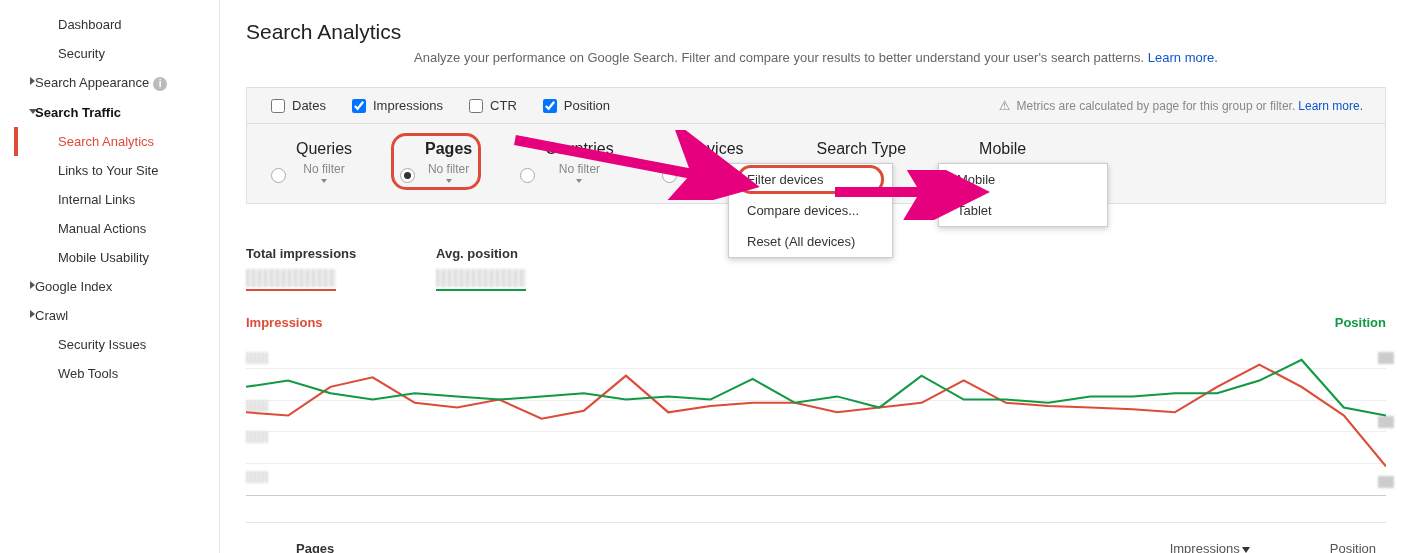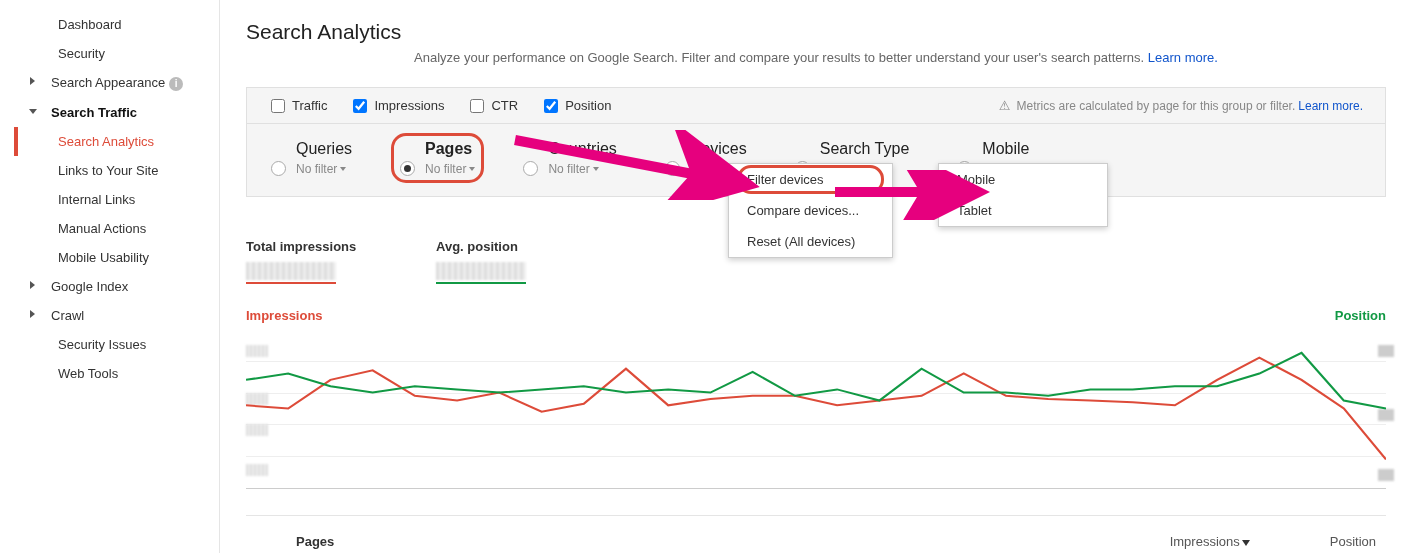--- a/index.html
+++ b/index.html
@@ -5,21 +5,21 @@
 * { box-sizing: border-box; margin: 0; padding: 0; }
 body { font-family: Arial, Helvetica, sans-serif; font-size: 13px; color: #333; background: #fff; width: 1428px; height: 553px; overflow: hidden; }
 
 .layout { display: flex; height: 100%; }
 
 
 .sidebar { width: 220px; padding: 10px 0; border-right: 1px solid #e5e5e5; }
 .sidebar ul { list-style: none; }
 .sidebar li { padding: 7px 0 7px 45px; color: #333; font-size: 13px; position: relative; cursor: pointer; }
 .sidebar li.sub { padding-left: 58px; color: #333; }
-.sidebar li.top { padding-left: 51px; color: #333; }
+.sidebar li.top { padding-left: 35px; color: #333; }
 .sidebar li.active { color: #dd4b39; }
 .sidebar li.active-marker::before { content: ""; position: absolute; left: 14px; top: 0; bottom: 0; width: 4px; background: #dd4b39; }
 .sidebar li.bold { font-weight: bold; color: #111; }
 .sidebar li .arrow { position: absolute; left: 30px; top: 9px; width: 0; height: 0; border-top: 4px solid transparent; border-bottom: 4px solid transparent; border-left: 5px solid #555; }
 .sidebar li .arrow.down { border-left: 4px solid transparent; border-right: 4px solid transparent; border-top: 5px solid #555; border-bottom: none; top: 11px; left: 29px; }
 .info-icon { display: inline-block; width: 14px; height: 14px; border-radius: 50%; background: #bbb; color: #fff; text-align: center; line-height: 14px; font-size: 10px; font-weight: bold; margin-left: 4px; }
 
 
 .main { flex: 1; padding: 20px 42px 0 26px; position: relative; }
 .page-title { font-size: 21px; font-weight: normal; color: #222; margin-bottom: 6px; }
@@ -34,21 +34,21 @@
 .metrics-note .link { color: #1155cc; cursor: pointer; margin-left: 3px; }
 
 .dimensions-bar { background: #f5f5f5; border: 1px solid #e0e0e0; padding: 12px 18px 16px; display: flex; gap: 36px; position: relative; }
 .dim-group { display: flex; align-items: flex-end; gap: 10px; padding: 4px 6px; border-radius: 10px; }
 .dim-group.circled { outline: 3px solid #dd4b39; border-radius: 12px; }
 .radio { width: 15px; height: 15px; border: 1px solid #aaa; border-radius: 50%; background: #fff; margin-top: 3px; display: inline-flex; align-items: center; justify-content: center; }
 .radio .dot { width: 7px; height: 7px; background: #333; border-radius: 50%; }
 .dim-text { display: flex; flex-direction: column; }
 .dim-label { font-size: 16px; color: #222; }
 .dim-label.bold { font-weight: bold; }
-.dim-filter { font-size: 12px; color: #888; margin-top: 4px; display: inline-flex; align-items: center; gap: 3px; }
+.dim-filter { font-size: 12px; color: #888; margin-top: 4px; display: inline-flex; align-items: center; gap: 3px; flex-direction: column; }
 .dim-filter.bold { font-weight: bold; color: #555; }
 .caret { width: 0; height: 0; border-left: 3px solid transparent; border-right: 3px solid transparent; border-top: 4px solid #888; display: inline-block; }
 
 .totals { display: flex; gap: 50px; margin-top: 14px; }
 .total-block { width: 140px; margin-top: 28px; }
 .total-label { font-size: 13px; font-weight: bold; color: #333; margin-bottom: 8px; }
 .blurred { width: 90px; height: 18px; background: repeating-linear-gradient(90deg, #ddd 0 3px, #eee 3px 6px); filter: blur(1px); margin-bottom: 2px; }
 .underline { height: 2px; width: 90px; }
 .underline.red { background: #dd4b39; }
 .underline.green { background: #119944; }
@@ -106,21 +106,21 @@
     <h1 class="page-title">Search Analytics</h1>
     <p class="page-desc">
       <span>Analyze your performance on Google Search. Filter and compare your results to better understand your user's search patterns.</span>
       <span class="link">Learn more.</span>
     </p>
 
     <div class="metrics-bar">
       <div id="metric-checks" style="display: flex;">
           <label class="metric-check">
             <input type="checkbox" style="">
-            <span>Traffic</span>
+            <span>Dates</span>
           </label>
           <label class="metric-check">
             <input type="checkbox" checked="" style="">
             <span>Impressions</span>
           </label>
           <label class="metric-check">
             <input type="checkbox" style="">
             <span>CTR</span>
           </label>
           <label class="metric-check">

